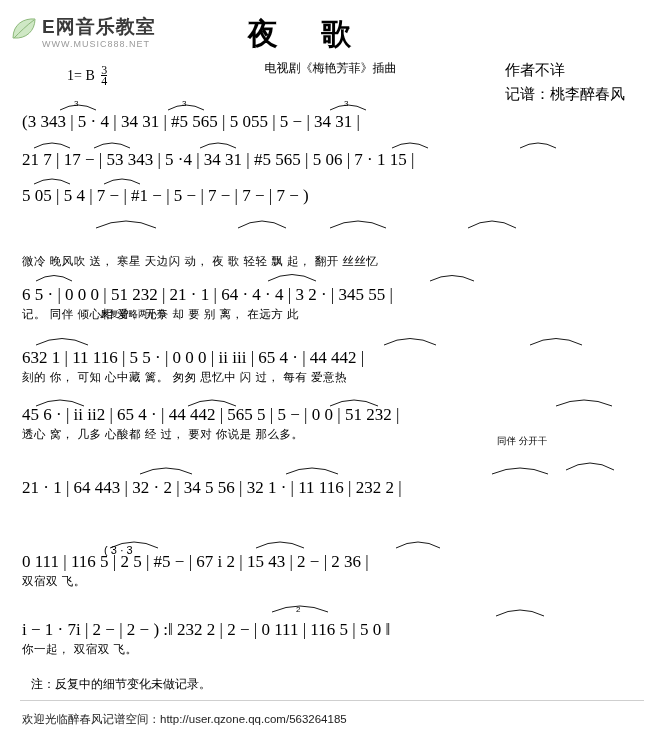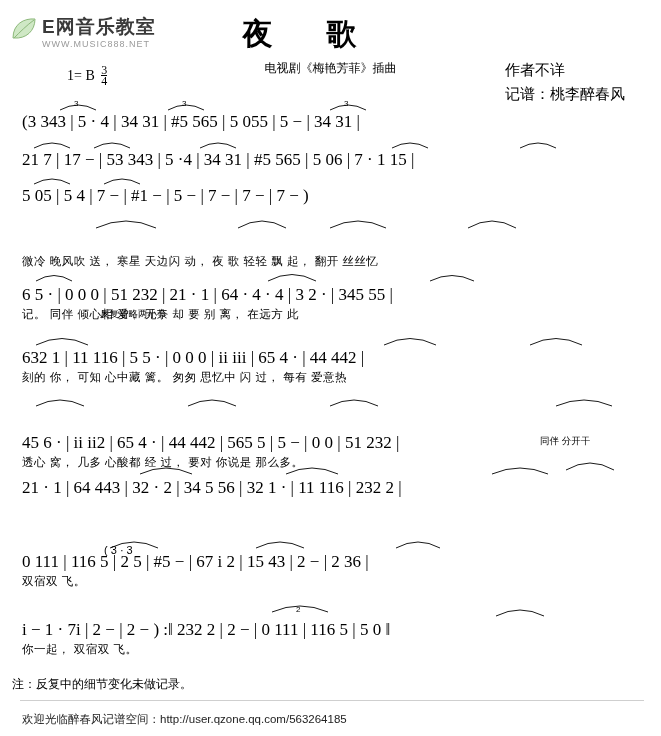--- a/index.html
+++ b/index.html
@@ -53,21 +53,21 @@
     letter-spacing: 1px;
     white-space: nowrap;
   }
 
   .song-title {
     position: absolute;
     left: 0;
     top: 14px;
     width: 599px;
     text-align: center;
-    font-family: Liberation Mono, monospace;
+    font-family: Liberation Serif, serif;
     font-size: 30px;
     font-weight: bold;
     letter-spacing: 18px;
     text-indent: 18px;
   }
   .song-sub {
     position: absolute;
     left: 0;
     top: 60px;
     width: 661px;
@@ -139,21 +139,21 @@
   .annot {
     position: absolute;
     font-family: "Liberation Sans", sans-serif;
     font-size: 9.5px;
     color: #000;
     white-space: nowrap;
   }
 
   .footnote {
     position: absolute;
-    left: 12px;
+    left: 31px;
     top: 676px;
     font-family: "Liberation Sans", sans-serif;
     font-size: 12px;
   }
   .site {
     position: absolute;
     left: 22px;
     top: 712px;
     font-family: "Liberation Sans", sans-serif;
     font-size: 11.5px;
@@ -226,41 +226,41 @@
 <div class="line" style="top:285px;">
   <div class="notes">6 5 · | 0 0 0 | 51 232 | 21 · 1 | 64 · 4 · 4 | 3 2 · | 345 55 |</div>
   <div class="lyrics">记。                          同伴 倾心相      爱，     无奈  却 要    别 离，    在远方  此</div>
 </div>
 
 <div class="line" style="top:348px;">
   <div class="notes">632 1 | 11 116 | 5 5 · | 0 0 0 | ii iii | 65 4 · | 44 442 |</div>
   <div class="lyrics">刻的  你，  可知  心中藏          篱。                          匆匆 思忆中   闪  过，   每有 爱意热</div>
 </div>
 
-<div class="line" style="top:433px;text-decoration:underline;">
+<div class="line" style="top:405px;text-decoration:underline;">
   <div class="notes">45 6 · | ii ii2 | 65 4 · | 44 442 | 565 5 | 5 − | 0 0 | 51 232 |</div>
   <div class="lyrics">透心 窝，   几多 心酸都    经  过，    要对 你说是    那么多。</div>
 </div>
 
 <div class="line" style="top:478px;">
   <div class="notes">21 · 1 | 64 443 | 32 · 2 | 34 5 56 | 32 1 · | 11 116 | 232 2 |</div>
 </div>
 
 <div class="line" style="top:552px;">
   <div class="notes">0 111 | 116 5 | 2 5 | #5 − | 67 i 2 | 15 43 | 2 − | 2 36 |</div>
   <div class="lyrics">双宿双               飞。</div>
 </div>
 
 <div class="line" style="top:620px;">
   <div class="notes">i − 1 · 7i | 2 − | 2 − ) :‖ 232 2 | 2 − | 0 111 | 116 5 | 5 0 ‖</div>
   <div class="lyrics">你一起，                     双宿双             飞。</div>
 </div>
 
 <div class="annot" style="left:100px; top:308px;">反复省略两小节</div>
-<div class="annot" style="left:540px; top:435px;">同伴  分开干</div>
+<div class="annot" style="left:497px; top:435px;">同伴  分开干</div>
 <div class="annot" style="left:104px; top:544px; font-size:11px;">( 3 · 3</div>
 
 <svg class="slurs" viewBox="0 0 661 736">
   <g fill="none" stroke="#000" stroke-width="0.9">
     <path d="M60 110 Q78 100 96 110"></path>
     <path d="M168 110 Q186 100 204 110"></path>
     <path d="M330 110 Q348 100 366 110"></path>
     <path d="M34 148 Q52 138 70 148"></path>
     <path d="M94 148 Q112 138 130 148"></path>
     <path d="M200 148 Q218 138 236 148"></path>

